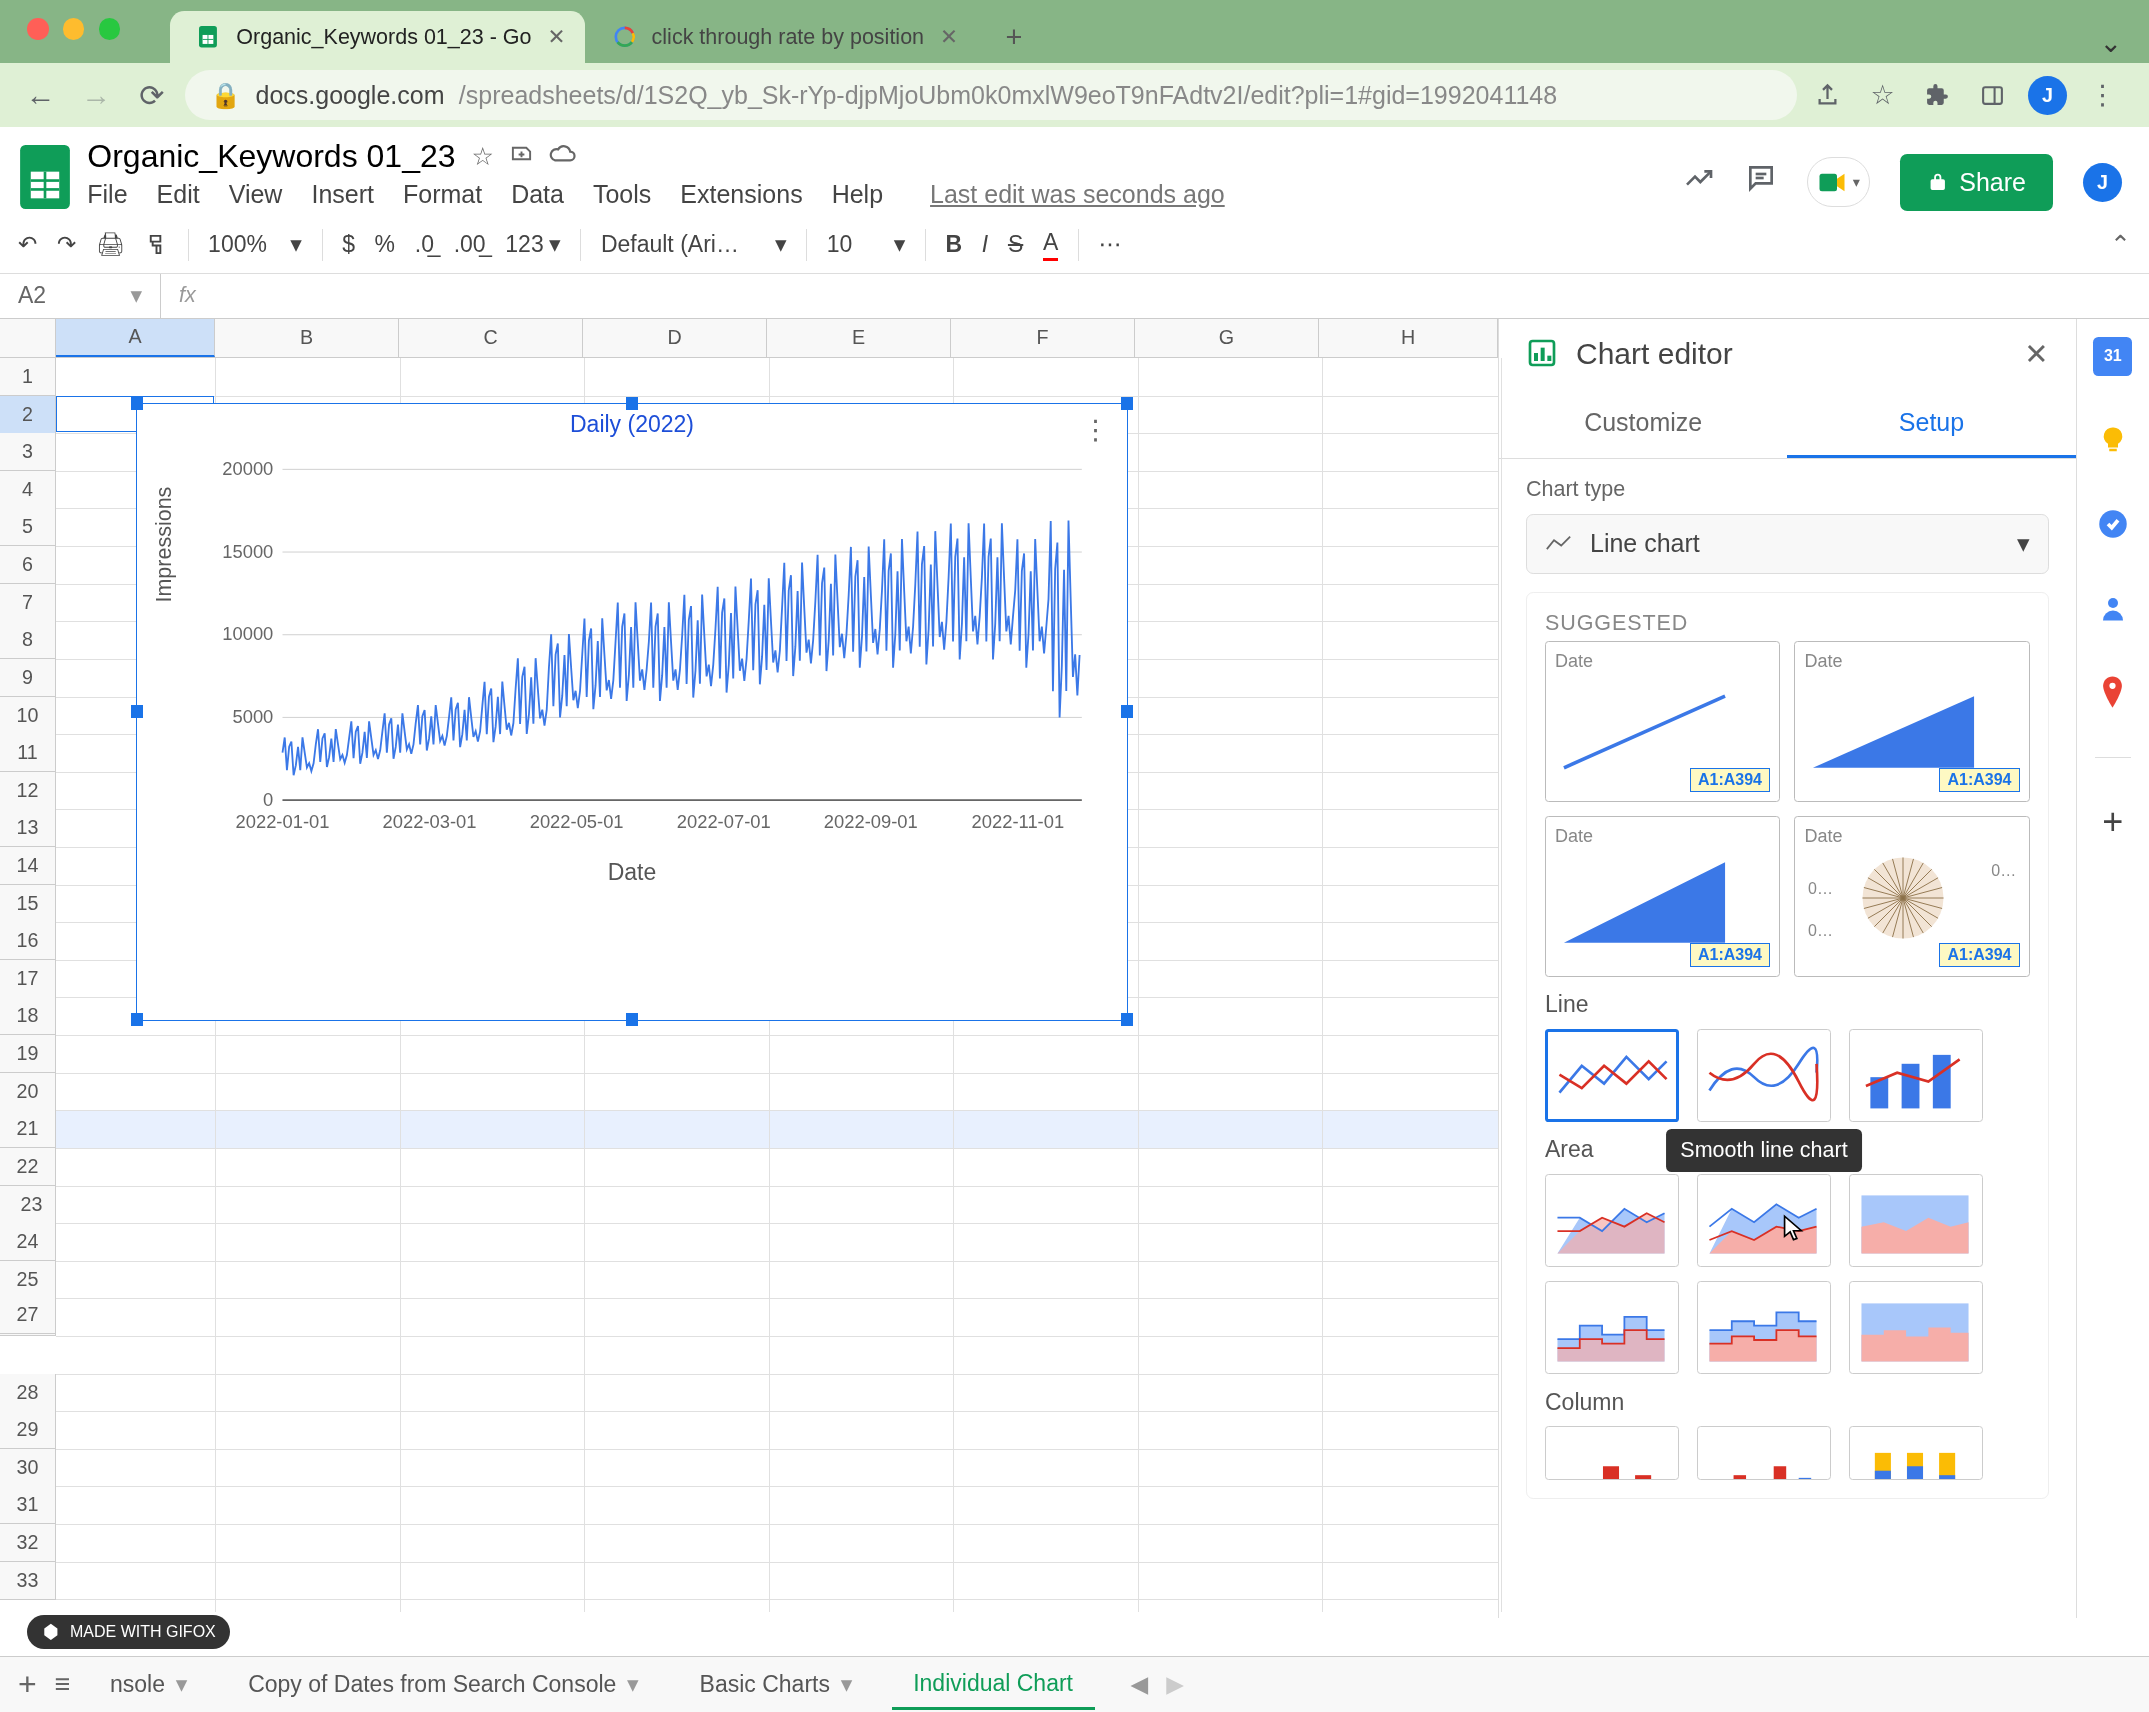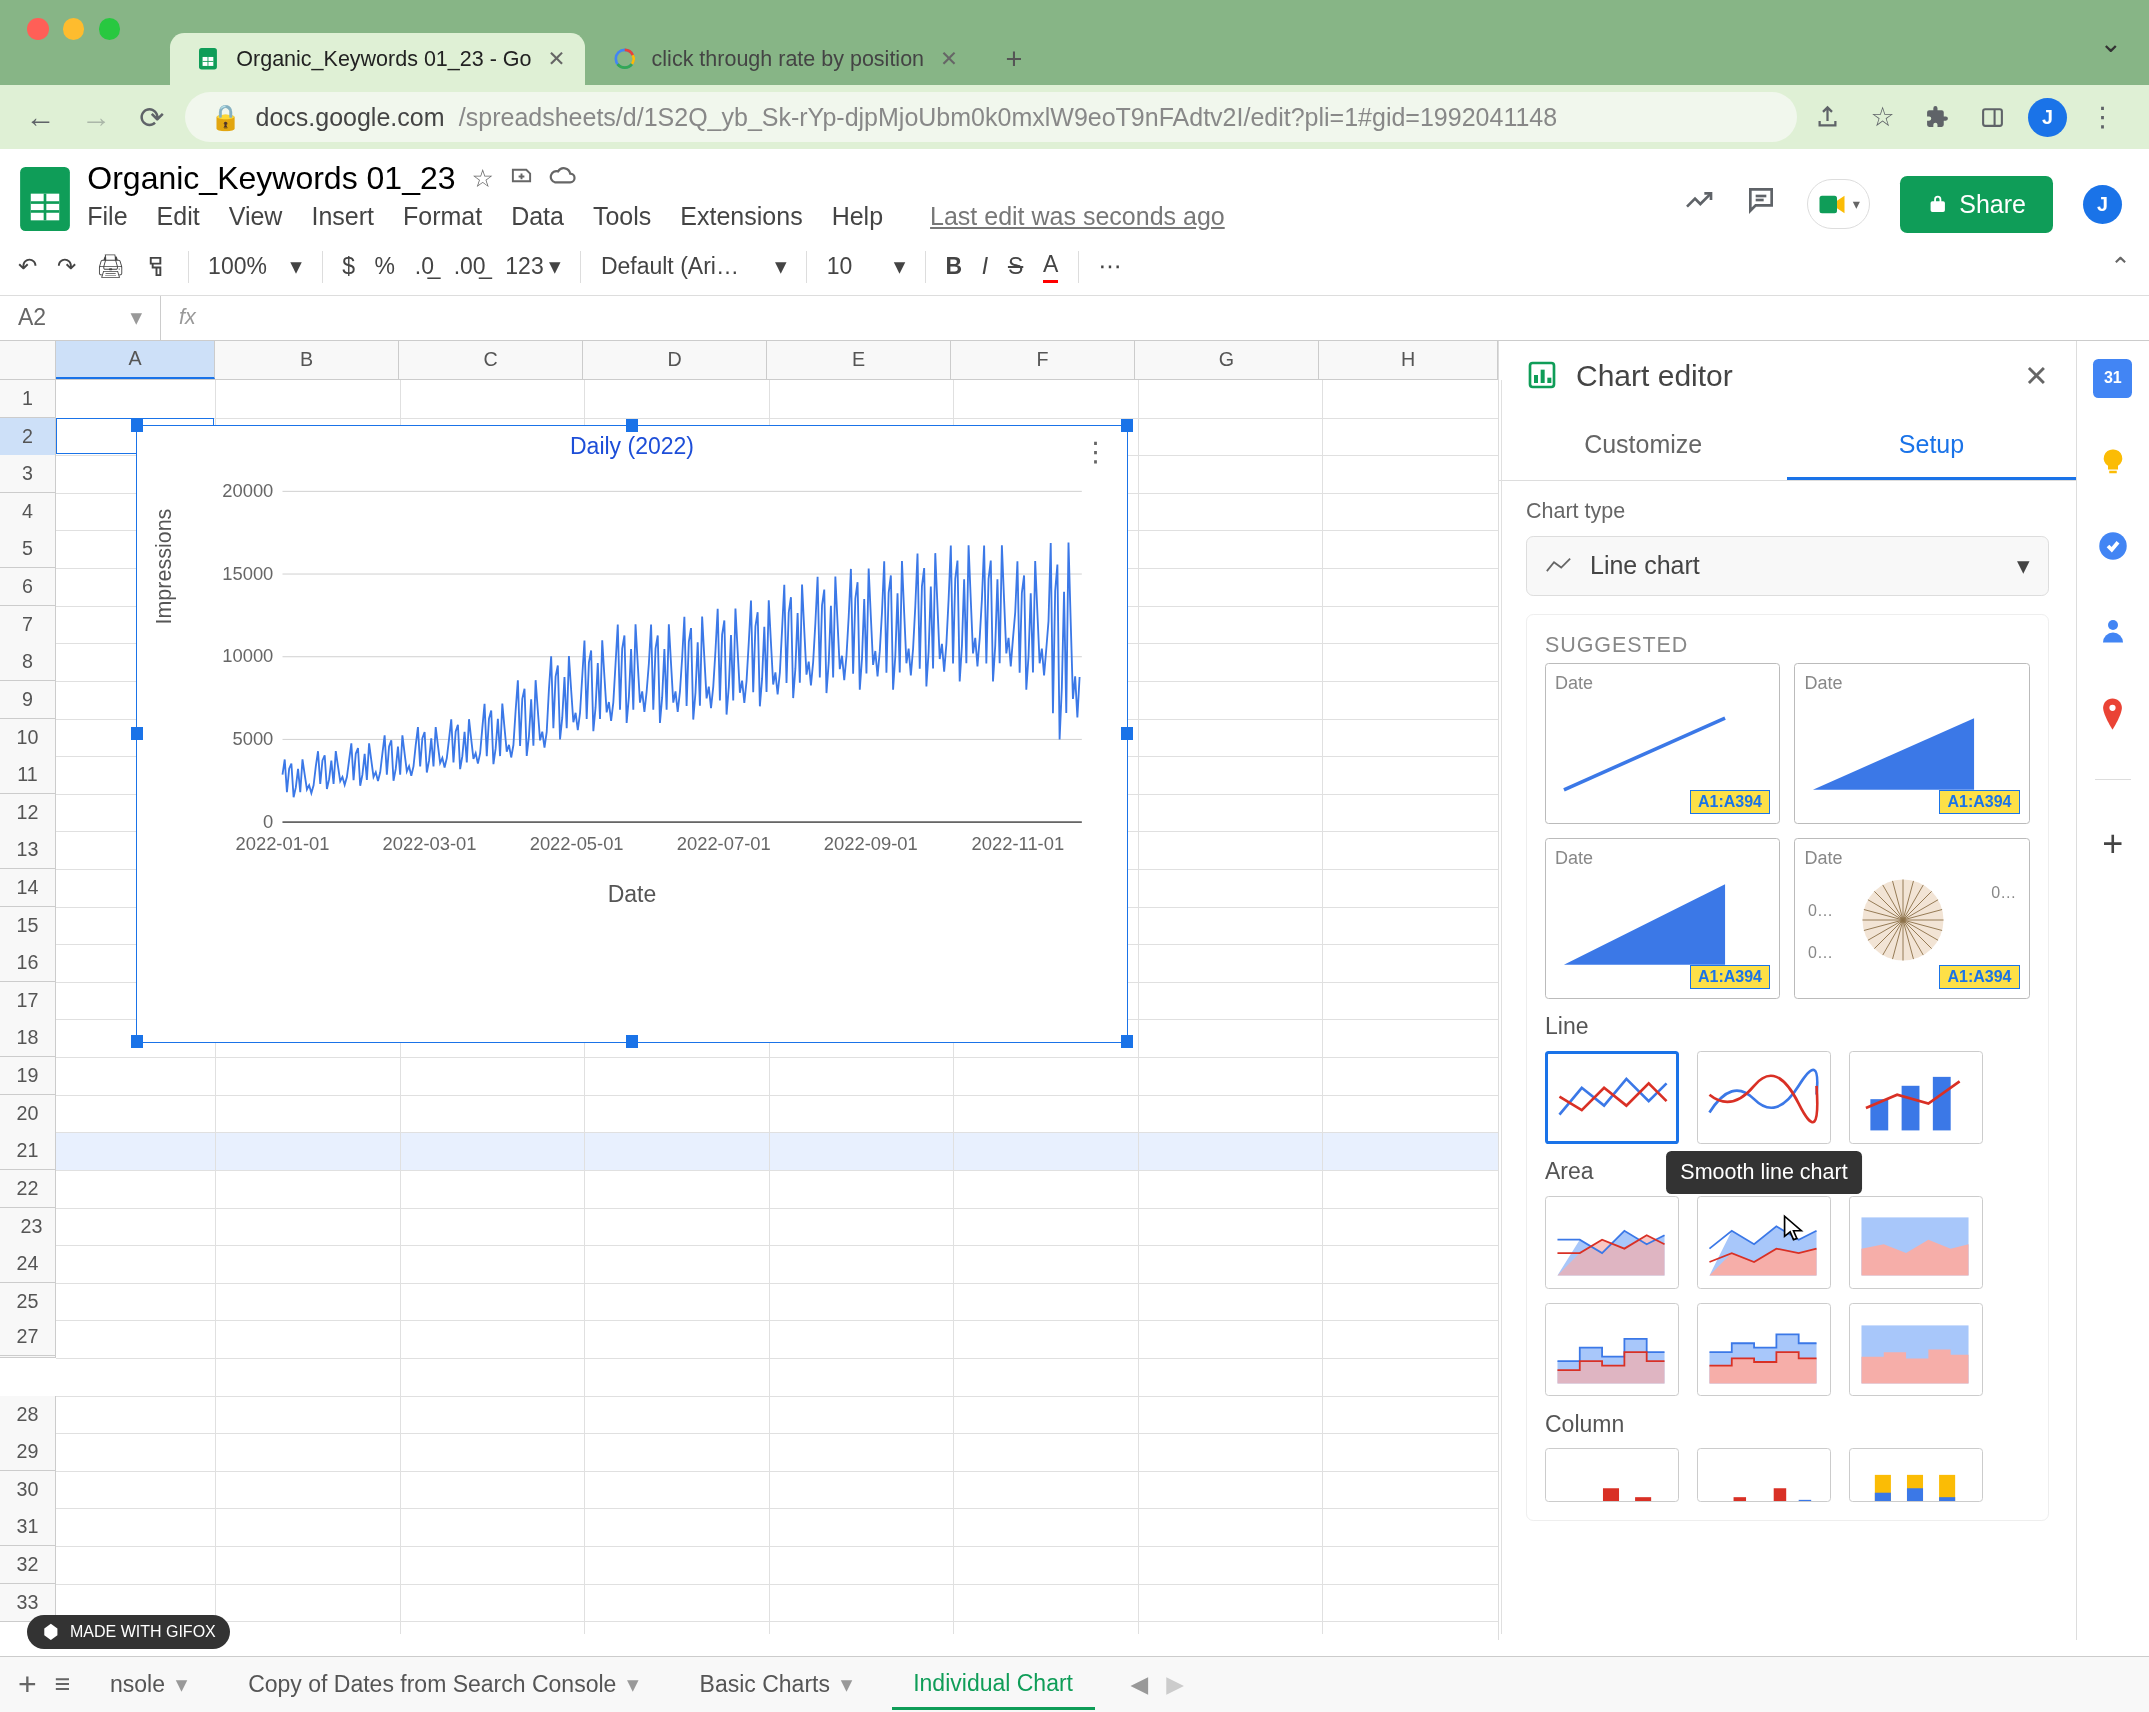--- a/index.html
+++ b/index.html
@@ -1,19 +1,19 @@
 <!DOCTYPE html>
 <html style="font-size:14.3px"><head>
 <meta charset="utf-8">
 <style>
 * { box-sizing: border-box; margin: 0; padding: 0; font-family: Arial, sans-serif; }
 body { width: 2149px; height: 1712px; transform-origin: top left; background: #fff; overflow: hidden; }
 
 
-.browser-top { background: #87b586; height: 85px; display: flex; align-items: flex-end; padding: 0 18px; position: relative; }
+.browser-top { background: #87b586; height: 63px; display: flex; align-items: flex-end; padding: 0 18px; position: relative; }
 .window-controls { position: absolute; top: 18px; left: 27px; display: flex; gap: 14.3px; }
 .window-dot { width: 21.5px; height: 21.5px; border-radius: 50%; }
 .dot-red { background: #ff5f57; }
 .dot-yellow { background: #febc2e; }
 .dot-green { background: #28c840; }
 .tabs-row { display: flex; align-items: flex-end; margin-left: 152px; height: 54px; }
 .tab { height: 52px; display: flex; align-items: center; padding: 0 18px 0 27px; font-size: 21.5px; color: #444; gap: 14.3px; position: relative; }
 .tab.active { background: #dff0d5; border-radius: 14.3px 14.3px 0 0; color: #222; }
 .tab-favicon { width: 25px; height: 25px; display: inline-flex; align-items: center; justify-content: center; }
 .tab-close { width: 21.5px; height: 21.5px; color: #666; display: inline-flex; align-items: center; justify-content: center; cursor: pointer; }
@@ -94,21 +94,21 @@
 .editor-body { flex: 1; padding: 18px 27px; overflow-y: auto; }
 .chart-type-label { font-size: 21.5px; color: #666; margin-bottom: 12.5px; }
 .chart-type-select { border: 0.9px solid #ddd; background: #f8f8f8; border-radius: 7.2px; padding: 14.3px 18px; display: flex; align-items: center; gap: 18px; font-size: 25px; color: #444; cursor: pointer; }
 .chart-type-select .arrow { margin-left: auto; }
 .chart-picker-panel { margin-top: 18px; border: 0.9px solid #eee; border-radius: 7.2px; padding: 18px; max-height: 1003px; overflow-y: auto; }
 .picker-section-title { font-size: 21.5px; color: #888; letter-spacing: 0.9px; margin-bottom: 5px; }
 .picker-section-sub { font-size: 23px; color: #555; margin: 14.3px 0 10.7px; }
 .suggested-grid { display: grid; grid-template-columns: 1fr 1fr; gap: 14.3px; }
 .suggested-card { border: 1.8px solid #bbb; border-radius: 3.6px; padding: 9px; height: 161px; position: relative; cursor: pointer; background: #fff; }
 .suggested-card .mini-label { font-size: 18px; color: #888; }
-.suggested-card .range-badge { position: absolute; bottom: 9px; right: 9px; background: #fde047; border: 1.8px solid #1a73e8; color: #1a73e8; font-size: 16px; padding: 1.8px 7.2px; font-weight: bold; }
+.suggested-card .range-badge { position: absolute; bottom: 9px; right: 9px; background: #fef9c3; border: 1.8px solid #1a73e8; color: #1a73e8; font-size: 16px; padding: 1.8px 7.2px; font-weight: bold; }
 .suggested-card svg { position: absolute; }
 .type-grid { display: flex; gap: 18px; margin-top: 9px; }
 .type-thumb { width: 134px; height: 93px; border: 1.8px solid #ccc; border-radius: 3.6px; padding: 7.2px; cursor: pointer; position: relative; }
 .type-thumb.selected { border: 3.6px solid #1a73e8; }
 .tooltip { position: absolute; background: #333; color: #fff; font-size: 21.5px; padding: 9px 14.3px; border-radius: 5.4px; white-space: nowrap; top: 99px; left: 50%; transform: translateX(-50%); z-index: 10; }
 
 
 .side-panel { width: 75px; border-left: 0.9px solid #ddd; display: flex; flex-direction: column; align-items: center; padding-top: 18px; gap: 45px; }
 .side-ico { width: 39px; height: 39px; display: flex; align-items: center; justify-content: center; font-size: 27px; cursor: pointer; border-radius: 5.4px; }
 

